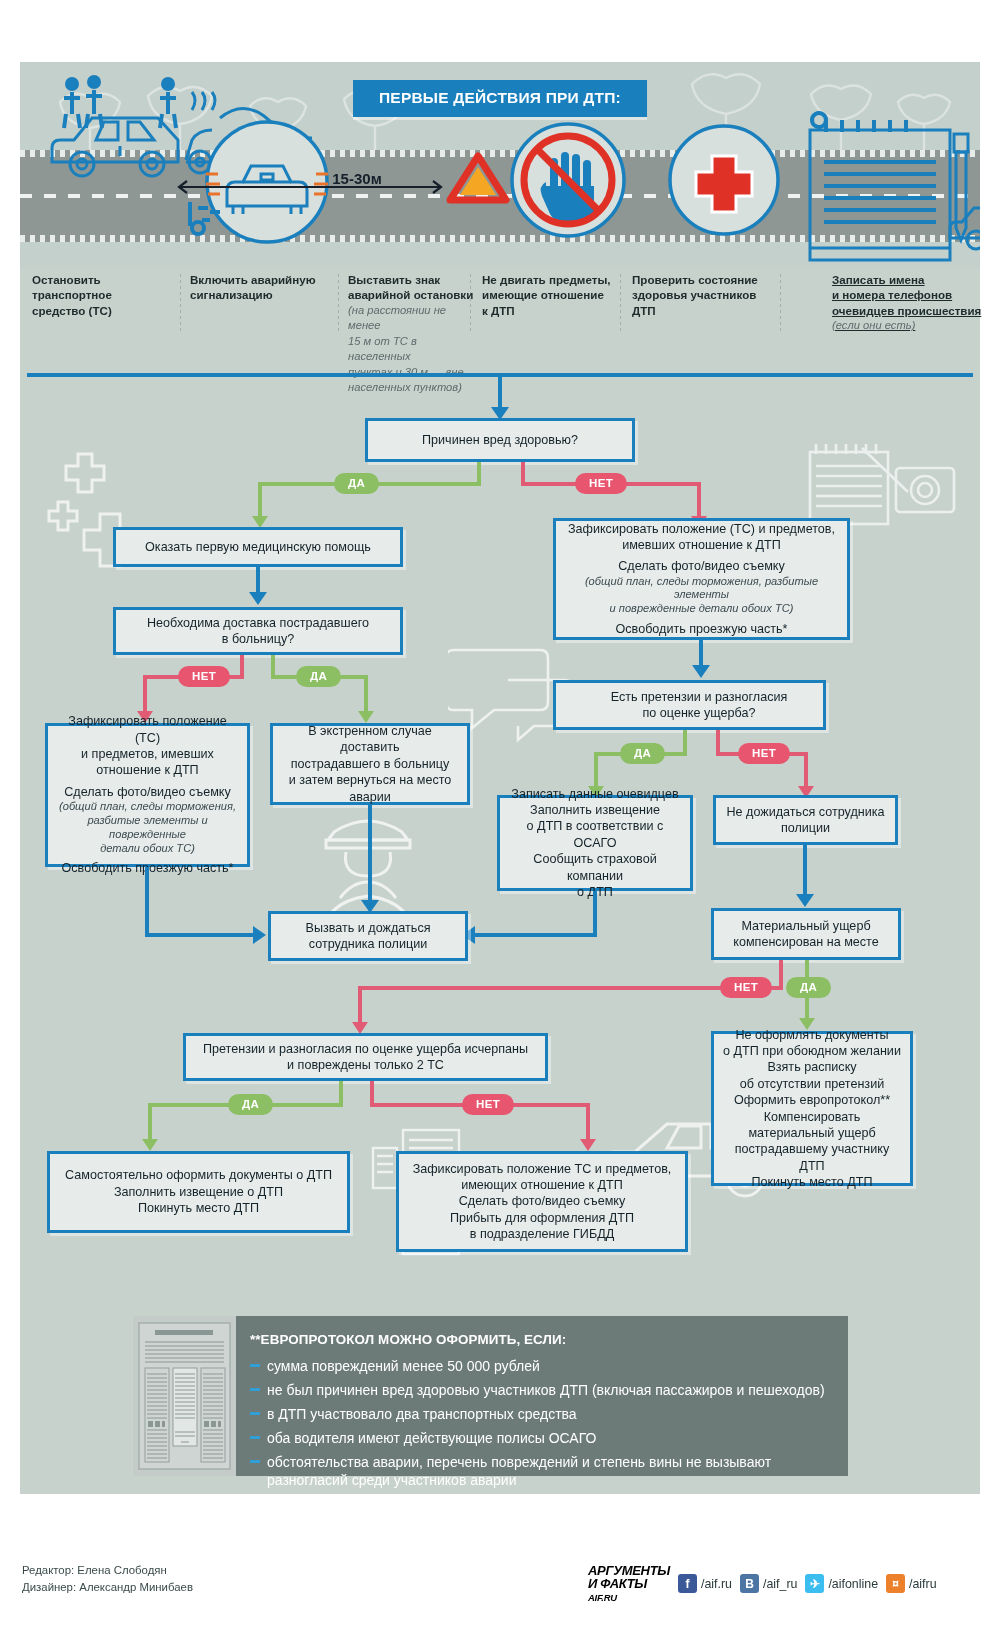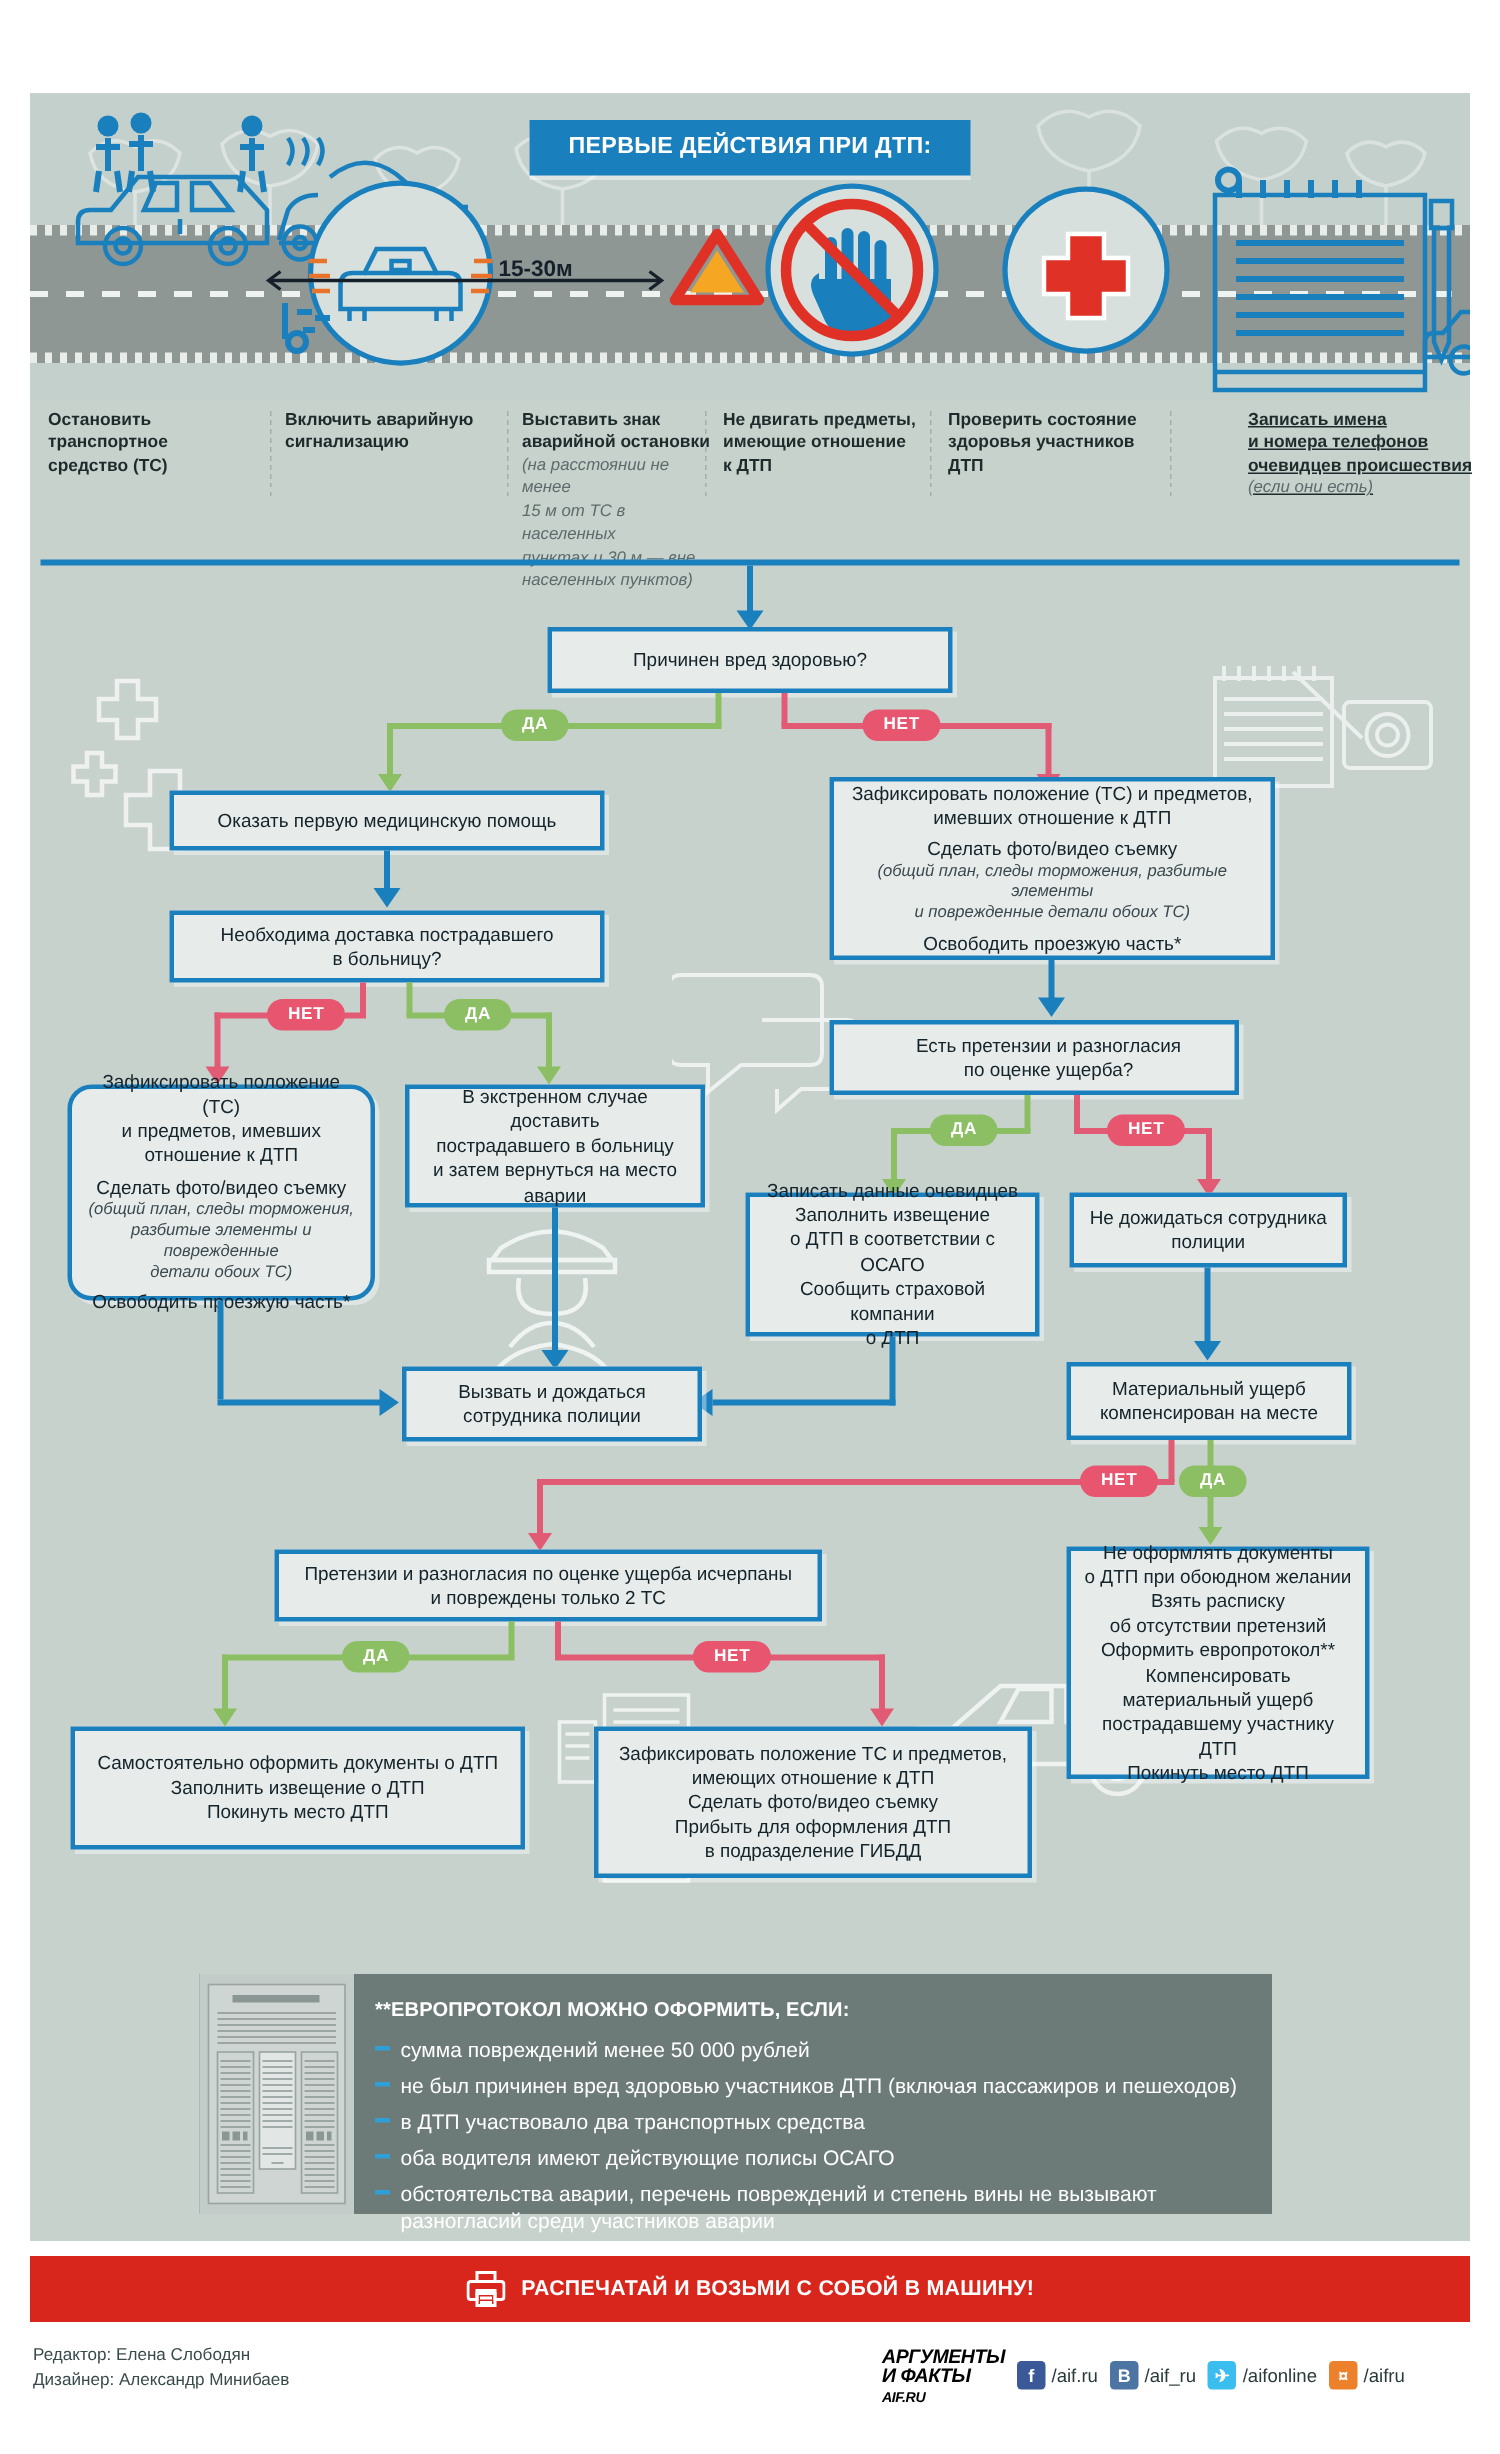--- a/index.html
+++ b/index.html
@@ -413,21 +413,21 @@
     <div class="rline" style="left:143px;top:675px;width:4px;height:38px;"></div>
     <div class="arrow-dr" style="left:137px;top:711px;"></div>
     <div class="pill no" style="left:178px;top:666px;">НЕТ</div>
 
     <div class="gline" style="left:271px;top:655px;width:4px;height:22px;"></div>
     <div class="gline" style="left:271px;top:675px;width:97px;height:4px;"></div>
     <div class="gline" style="left:364px;top:675px;width:4px;height:38px;"></div>
     <div class="arrow-dg" style="left:358px;top:711px;"></div>
     <div class="pill yes" style="left:296px;top:666px;">ДА</div>
 
-    <div class="box" style="left:45px;top:723px;width:205px;height:144px;border-radius:16px;">
+    <div class="box" style="left:45px;top:723px;width:205px;height:144px;">
       <span class="inner">
         <span class="l">Зафиксировать положение (ТС)</span>
         <span class="l">и предметов, имевших</span>
         <span class="l">отношение к ДТП</span>
         <span class="sp"></span>
         <span class="l">Сделать фото/видео съемку</span>
         <span class="it" style="white-space:pre-line">(общий план, следы торможения,
 разбитые элементы и поврежденные
 детали обоих ТС)</span>
         <span class="sp"></span>
@@ -619,31 +619,20 @@
       <ul class="eurolist">
         <li>сумма повреждений менее 50 000 рублей</li>
         <li>не был причинен вред здоровью участников ДТП (включая пассажиров и пешеходов)</li>
         <li>в ДТП участвовало два транспортных средства</li>
         <li>оба водителя имеют действующие полисы ОСАГО</li>
         <li>обстоятельства аварии, перечень повреждений и степень вины не вызывают разногласий среди участников аварии</li>
       </ul>
     </div>
   </div>
 
-  <div class="printbar">
-    <svg width="26" height="26" viewBox="0 0 26 26">
-      <g fill="none" stroke="#ffffff" stroke-width="2">
-        <rect x="7" y="2" width="12" height="6"></rect>
-        <path d="M3 8 h20 q2 0 2 2 v8 q0 2 -2 2 h-4 v-6 h-12 v6 h-4 q-2 0 -2 -2 v-8 q0 -2 2 -2Z"></path>
-        <rect x="7" y="16" width="12" height="8"></rect>
-        <path d="M9 19 h8 M9 22 h8"></path>
-      </g>
-    </svg>
-    <div class="txt">РАСПЕЧАТАЙ И ВОЗЬМИ С СОБОЙ В МАШИНУ!</div>
-  </div>
 
   <div class="credits">
     <div>Редактор: Елена Слободян</div>
     <div>Дизайнер: Александр Минибаев</div>
   </div>
 
   <div class="brandrow">
     <div class="aiflogo">
       <span>АРГУМЕНТЫ</span>
       <span><span>И ФАКТЫ</span><span class="tiny">AIF.RU</span></span>

